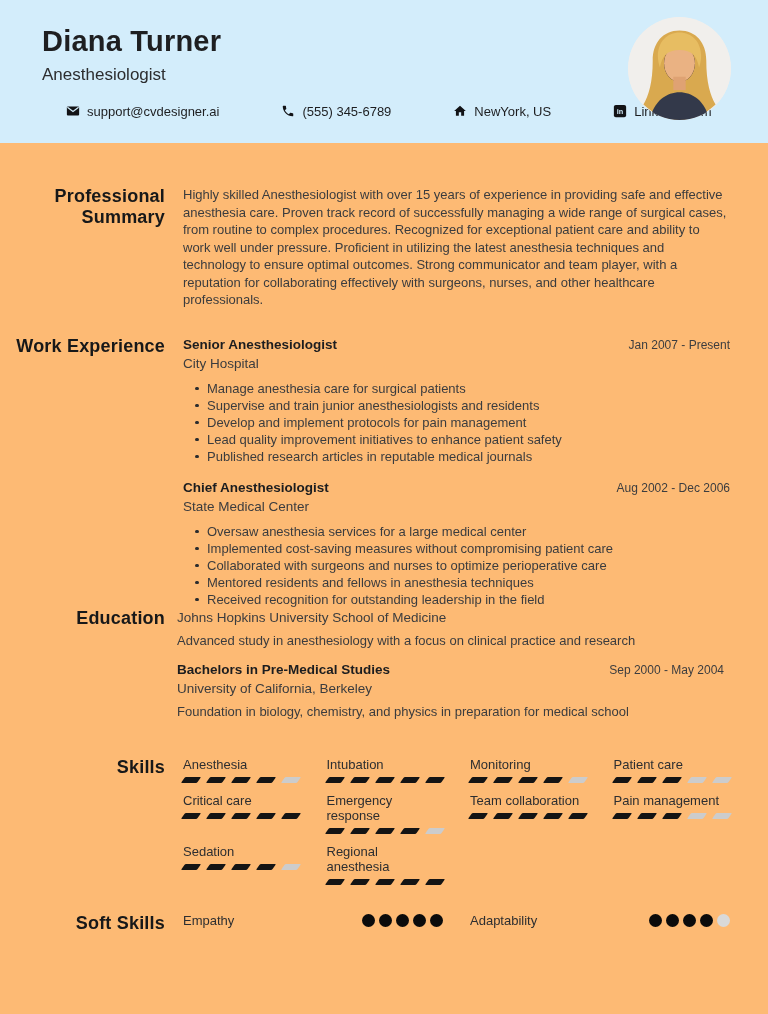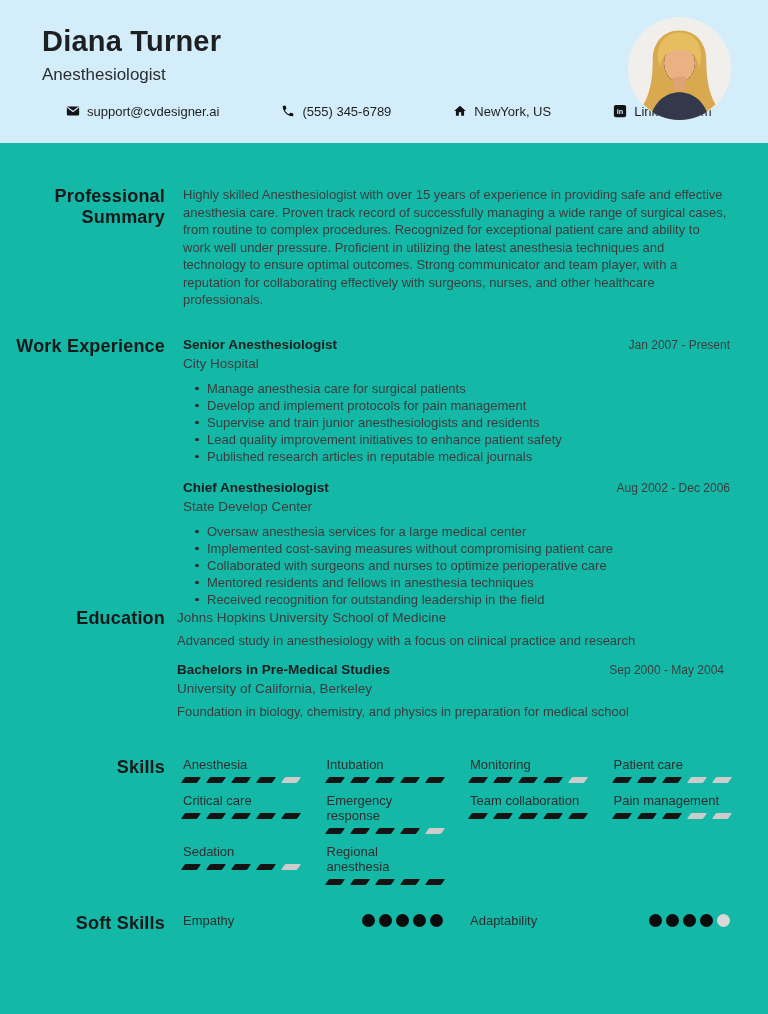--- a/index.html
+++ b/index.html
@@ -5,21 +5,21 @@
   html,body{margin:0;padding:0;}
   body{
     font-family:"Liberation Sans", sans-serif;
     background:#ffffff;
     -webkit-font-smoothing:antialiased;
   }
   .page{
     position:relative;
     width:768px;
     height:1014px;
-    background:#14b8a6;
+    background:#fdba74;
     overflow:hidden;
   }
 
   
   .header{
     position:relative;
     height:143px;
     background:#d3edfb;
     box-sizing:border-box;
     padding:26px 0 0 42px;
@@ -259,32 +259,32 @@
       <div class="section-label">Work Experience</div>
       <div id="jobs">
           <div class="job">
             <div class="entry-head">
               <div class="entry-title">Senior Anesthesiologist</div>
               <div class="entry-date">Jan 2007 - Present</div>
             </div>
             <div class="entry-sub">City Hospital</div>
             <ul class="bullets">
               <li>Manage anesthesia care for surgical patients</li>
+              <li>Supervise and train junior anesthesiologists and residents</li>
               <li>Develop and implement protocols for pain management</li>
-              <li>Supervise and train junior anesthesiologists and residents</li>
               <li>Lead quality improvement initiatives to enhance patient safety</li>
               <li>Published research articles in reputable medical journals</li>
             </ul>
           </div>
           <div class="job">
             <div class="entry-head">
               <div class="entry-title">Chief Anesthesiologist</div>
               <div class="entry-date">Aug 2002 - Dec 2006</div>
             </div>
-            <div class="entry-sub">State Develop Center</div>
+            <div class="entry-sub">State Medical Center</div>
             <ul class="bullets">
               <li>Oversaw anesthesia services for a large medical center</li>
               <li>Implemented cost-saving measures without compromising patient care</li>
               <li>Collaborated with surgeons and nurses to optimize perioperative care</li>
               <li>Mentored residents and fellows in anesthesia techniques</li>
               <li>Received recognition for outstanding leadership in the field</li>
             </ul>
           </div>
         </div>
     </section>

